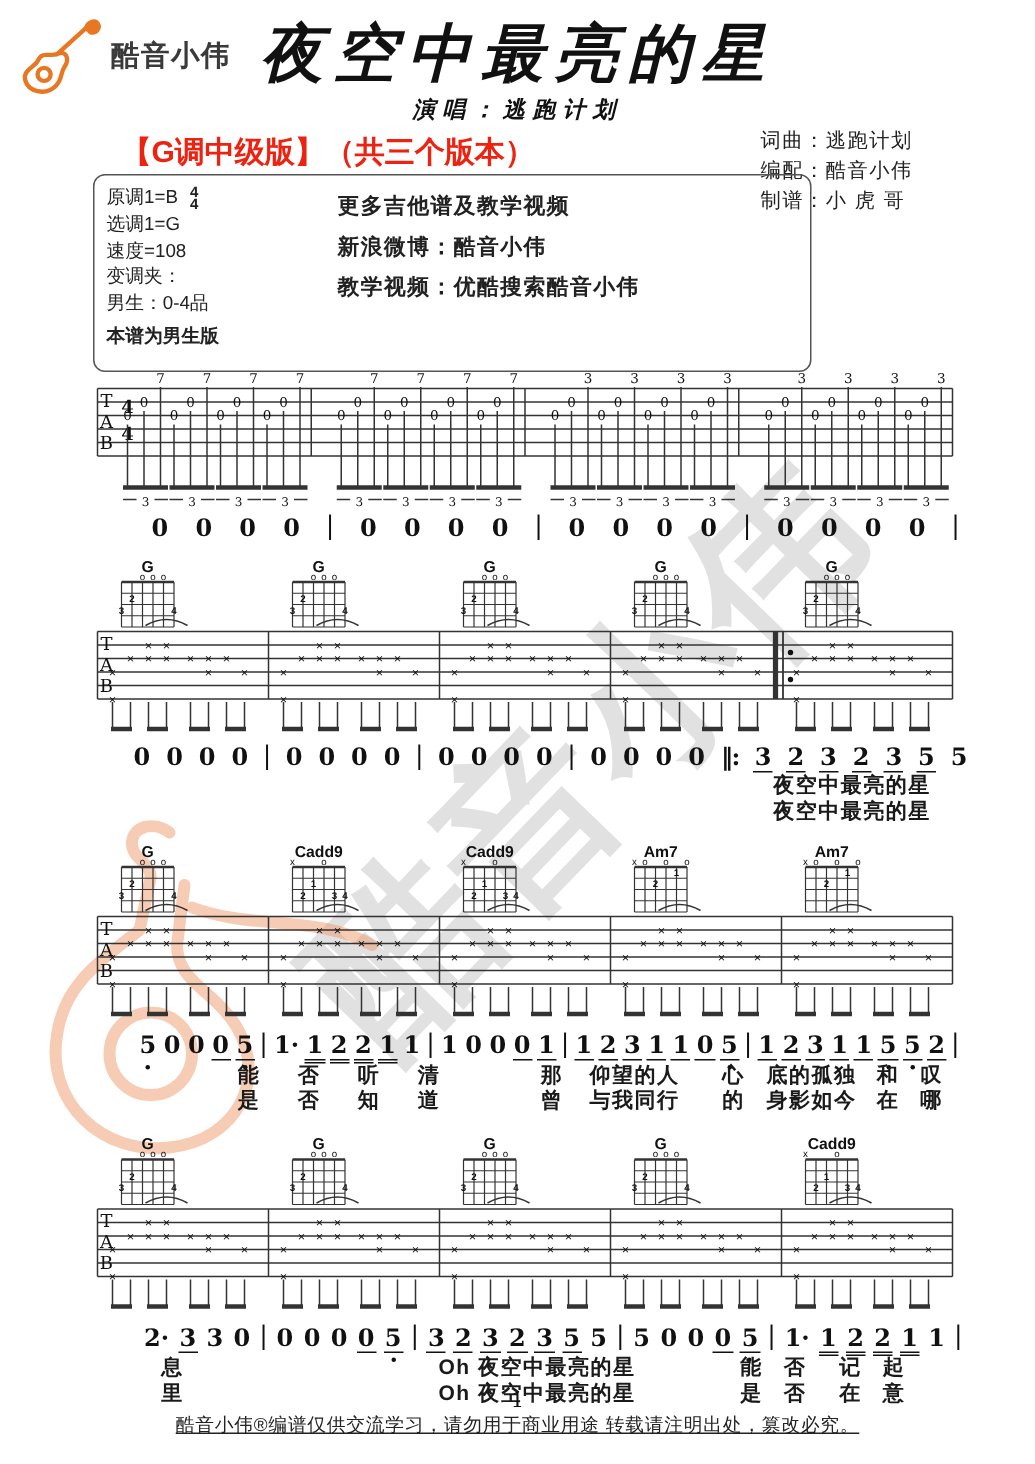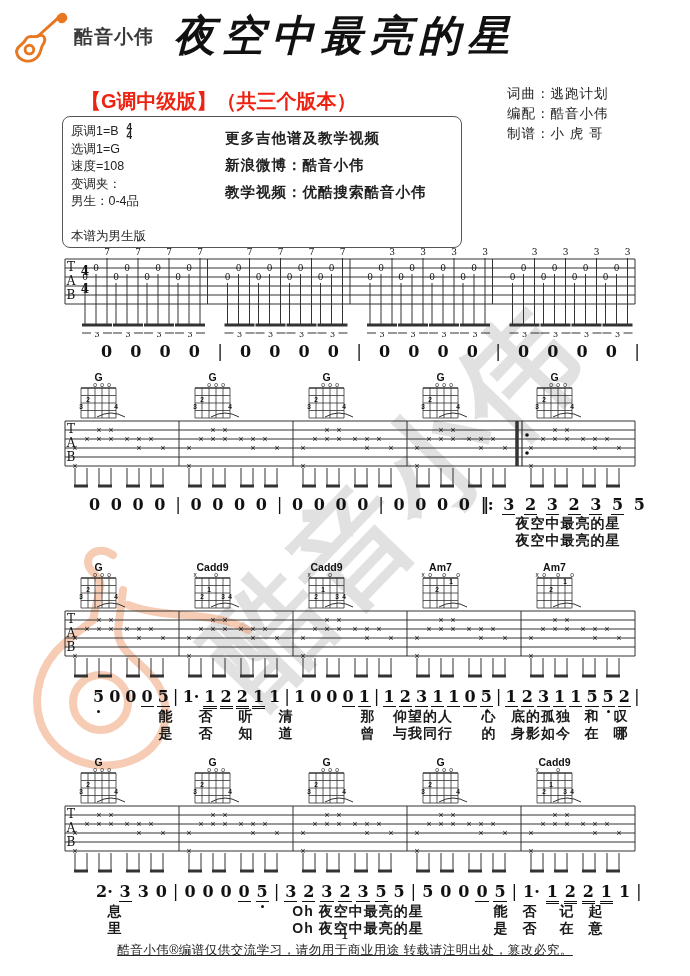--- a/index.html
+++ b/index.html
@@ -17,24 +17,24 @@
   .title{position:absolute;left:150px;top:8px;width:390px;text-align:center;z-index:2;
          font-family:"DejaVu Serif",serif;font-weight:700;font-style:italic;
          font-size:42px;letter-spacing:7px;white-space:nowrap;}
   .subtitle{position:absolute;left:150px;top:64px;width:390px;text-align:center;z-index:2;
             font-family:"DejaVu Serif",serif;font-weight:700;font-style:italic;
             font-size:15px;letter-spacing:5px;}
   .credits{position:absolute;left:507px;top:84px;z-index:2;font-size:13.5px;line-height:20px;
            letter-spacing:1px;color:#222;}
   .version{position:absolute;left:56px;top:88px;z-index:2;font-size:20px;font-weight:700;color:#ee2211;margin-left:25px;}
   
-  .infobox{position:absolute;left:62px;top:116px;width:400px;height:132px;z-index:2;
+  .infobox{position:absolute;left:62px;top:116px;width:479px;height:132px;z-index:2;
            border:1.5px solid #555;border-radius:8px;box-sizing:border-box;}
   .ib-left{position:absolute;left:8px;top:6px;font-size:12.5px;line-height:17.5px;color:#222;}
-  .ib-note{margin-top:17px;}
+  .ib-note{margin-top:5px;font-weight:bold;}
   .frac{display:inline-block;vertical-align:-4px;margin-left:8px;line-height:8px;text-align:center;}
   .frac i{display:block;font-style:normal;font-weight:700;font-size:10px;}
   .ib-right{position:absolute;left:162px;top:8px;font-size:14.5px;line-height:27px;
             font-weight:600;color:#222;letter-spacing:1px;}
   
   .system{position:absolute;left:0;z-index:2;overflow:visible;}
   #sys0{top:245px;} #sys1{top:372px;} #sys2{top:562px;} #sys3{top:757px;}
   .numrow{position:absolute;display:flex;justify-content:space-between;align-items:flex-start;z-index:2;
           font-family:"DejaVu Serif",serif;font-weight:700;font-size:16px;line-height:19px;}
   #rowA{left:100px;right:50px;top:342px;}
@@ -78,20 +78,21 @@
         <path d="M27 29 C33 26 36 32 32 38 C29 42 31 46 26 51 C19 58 7 55 5 47 C3 40 12 38 14 33 C17 27 22 31 27 29 Z"></path>
         <path d="M27 29 L47 11"></path>
         <path d="M47 11 C48 7 53 5 55 8 C57 11 54 15 50 14 Z" fill="#e87722"></path>
         <circle cx="18" cy="43" r="4.5"></circle>
       </g>
     </svg>
     <span class="logo-text">酷音小伟</span>
   </div>
 
   <div class="title">夜空中最亮的星</div>
+  <div class="subtitle">演唱：逃跑计划</div>
 
   <div class="credits">
     <div>词曲：逃跑计划</div>
     <div>编配：酷音小伟</div>
     <div>制谱：小 虎 哥</div>
   </div>
 
   <div class="version">【G调中级版】（共三个版本）</div>
 
   <div class="infobox">

